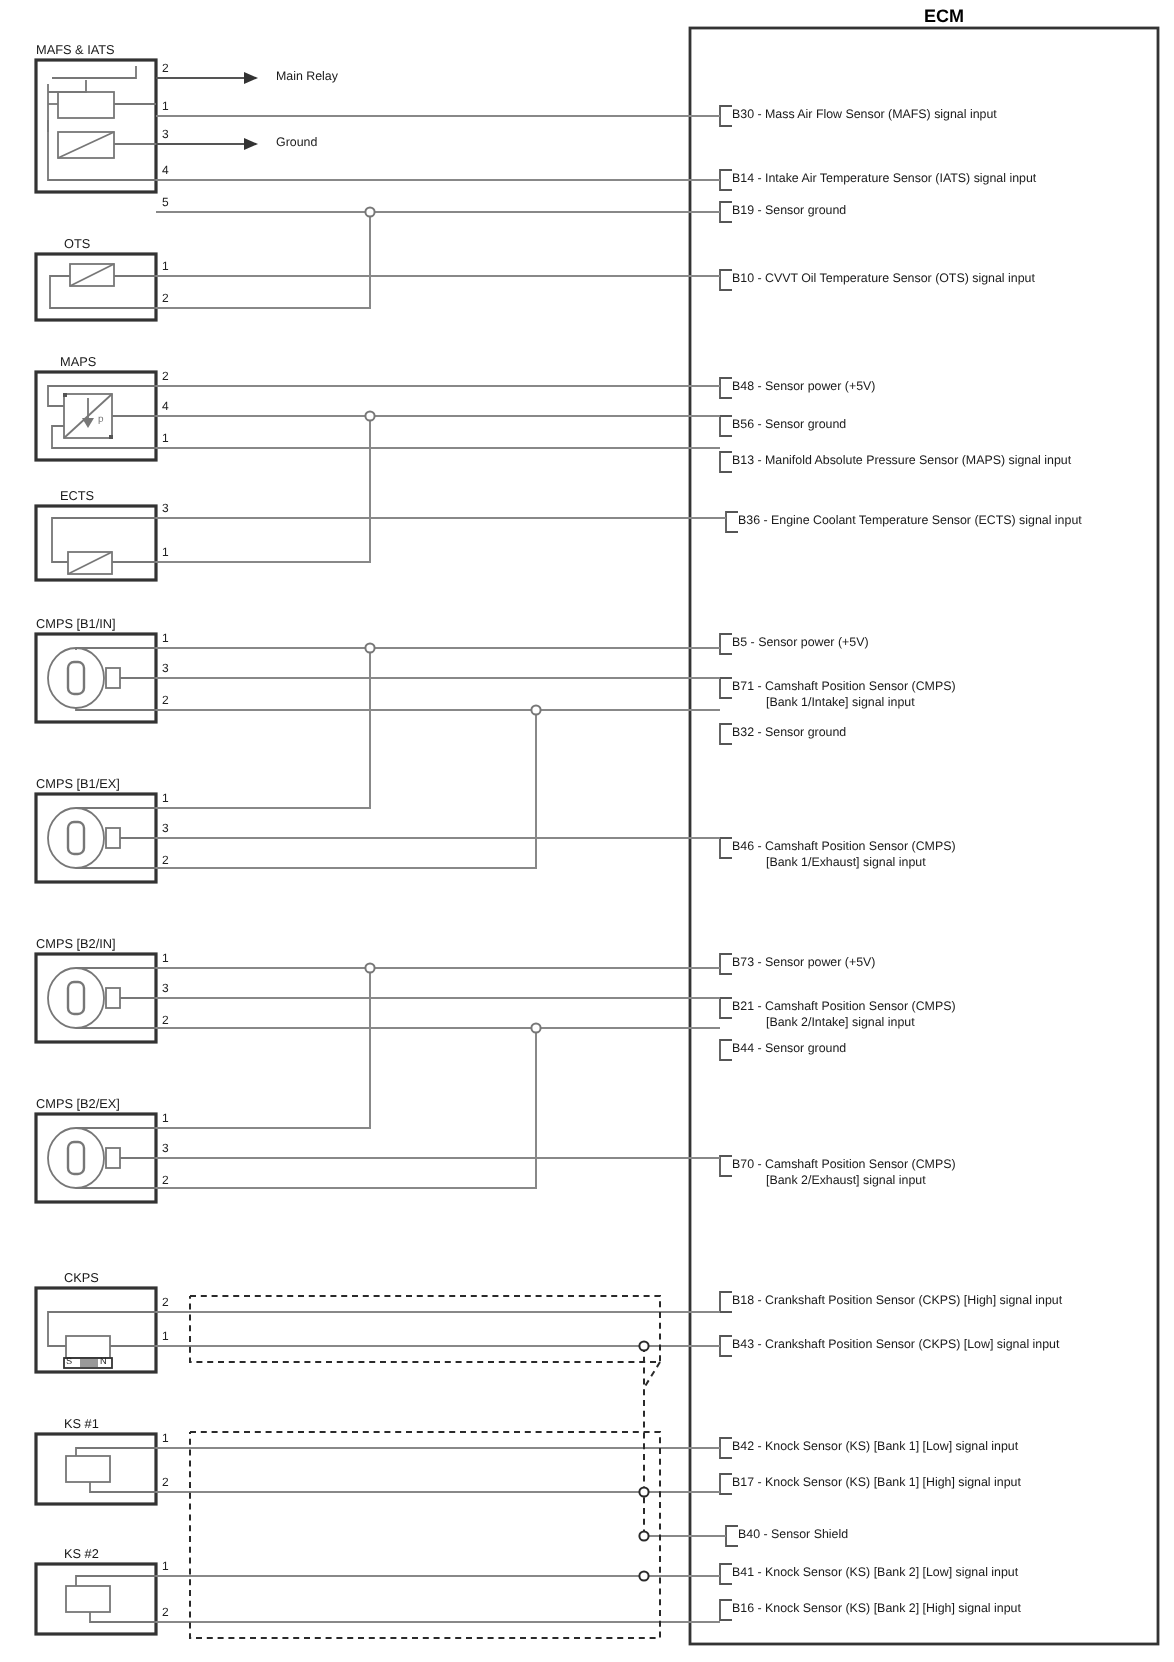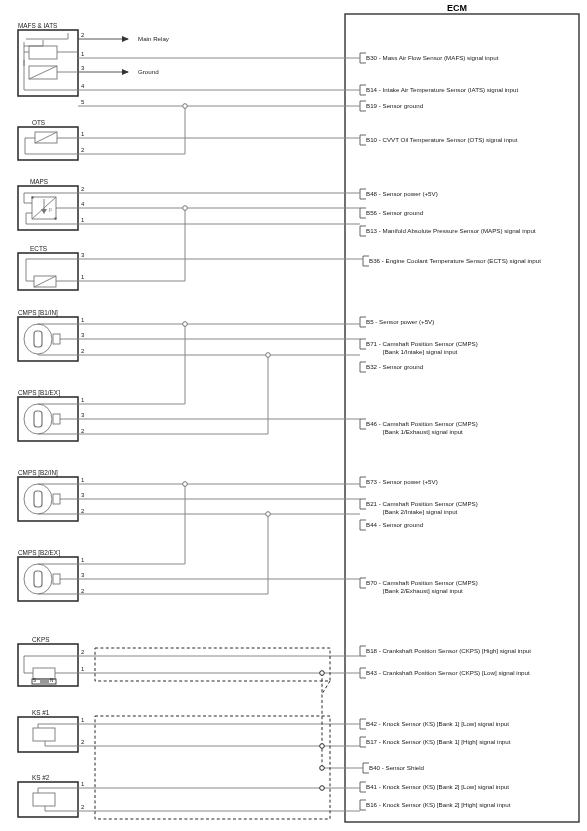--- a/index.html
+++ b/index.html
@@ -294,21 +294,21 @@
     <g>
       <circle cx="185" cy="106" r="2.3" fill="#fff" stroke="#777" stroke-width="1"></circle>
       <circle cx="185" cy="208" r="2.3" fill="#fff" stroke="#777" stroke-width="1"></circle>
       <circle cx="185" cy="324" r="2.3" fill="#fff" stroke="#777" stroke-width="1"></circle>
       <circle cx="268" cy="355" r="2.3" fill="#fff" stroke="#777" stroke-width="1"></circle>
       <circle cx="185" cy="484" r="2.3" fill="#fff" stroke="#777" stroke-width="1"></circle>
       <circle cx="268" cy="514" r="2.3" fill="#fff" stroke="#777" stroke-width="1"></circle>
     </g>
   </svg>
 
-  <div class="ecmtitle" style="left:447px;top:3px;">ECM</div>
+  <div class="ecmtitle" style="left:462px;top:3px;">ECM</div>
 
   <div class="boxname" style="left:18px;top:22px;">MAFS &amp; IATS</div>
   <div class="boxname" style="left:32px;top:119px;">OTS</div>
   <div class="boxname" style="left:30px;top:178px;">MAPS</div>
   <div class="boxname" style="left:30px;top:245px;">ECTS</div>
   <div class="boxname" style="left:18px;top:309px;">CMPS [B1/IN]</div>
   <div class="boxname" style="left:18px;top:389px;">CMPS [B1/EX]</div>
   <div class="boxname" style="left:18px;top:469px;">CMPS [B2/IN]</div>
   <div class="boxname" style="left:18px;top:549px;">CMPS [B2/EX]</div>
   <div class="boxname" style="left:32px;top:636px;">CKPS</div>

